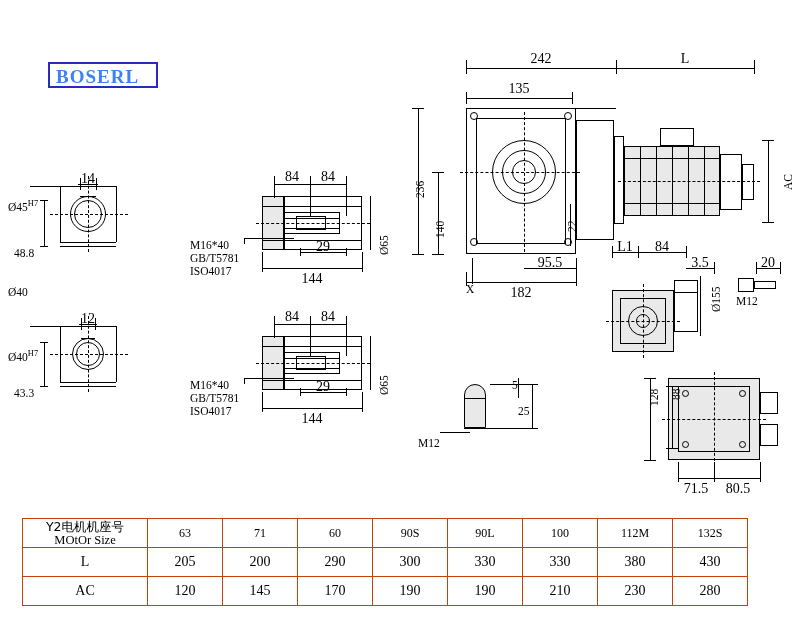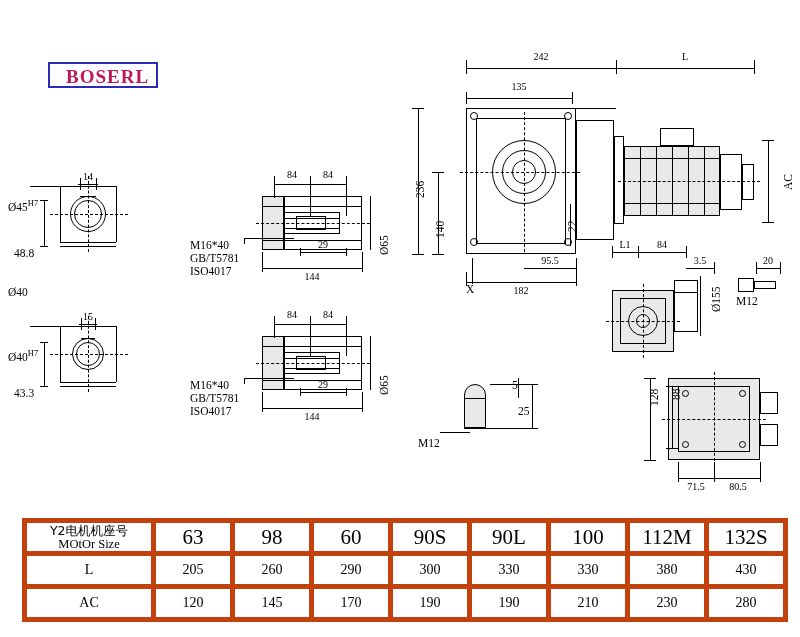--- a/index.html
+++ b/index.html
@@ -13,57 +13,57 @@
   .title{
     position:absolute;left:48px;top:22px;
     font-family:"DejaVu Sans", sans-serif;
     font-size:26px;font-weight:bold;letter-spacing:0px;white-space:nowrap;
   }
   .logo{
     position:absolute;left:48px;top:62px;width:110px;height:26px;
     border:2px solid #2b2bbb;box-sizing:border-box;
   }
   .logo span{
-    position:absolute;left:16px;top:2px;
+    position:absolute;left:6px;top:2px;
     font-family:"Liberation Serif", serif;font-size:19px;font-weight:bold;
-    color:#be185d;letter-spacing:1px;
+    color:#3b82f6;letter-spacing:1px;
   }
   
   .ln{position:absolute;background:#000;}
   .hln{height:1px;}
   .vln{width:1px;}
   .dim{
     position:absolute;font-family:"Liberation Serif", serif;font-size:11.5px;
     white-space:nowrap;line-height:1;
   }
   .dimc{
-    position:absolute;font-family:"Liberation Serif", serif;font-size:10px;
+    position:absolute;font-family:"Liberation Serif", serif;font-size:14px;
     white-space:nowrap;line-height:1;text-align:center;
   }
   .vert{
     position:absolute;font-family:"Liberation Serif", serif;font-size:11.5px;
     white-space:nowrap;transform-origin:0 0;transform:rotate(-90deg);
   }
   .small{font-size:8.5px;}
   .box{position:absolute;border:1px solid #000;box-sizing:border-box;}
   .boxg{position:absolute;border:1px solid #000;box-sizing:border-box;background:#e9e9e9;}
   .circ{position:absolute;border:1px solid #000;border-radius:50%;box-sizing:border-box;}
   .dash{position:absolute;border-top:1px dashed #000;height:0;}
   .dashv{position:absolute;border-left:1px dashed #000;width:0;}
   
   table.spec{
     position:absolute;left:22px;top:518px;border-collapse:collapse;
     font-family:"Liberation Serif", serif;font-size:14px;
   }
   table.spec td,table.spec th{
-    border:5px solid #c2410c;text-align:center;padding:0;height:28px;font-weight:normal;
+    border:1px solid #c2410c;text-align:center;padding:0;height:28px;font-weight:normal;
   }
   table.spec td.lab{width:124px;}
   table.spec td.val{width:74px;}
-  table.spec td.hdr{font-size:21px;font-family:Liberation Serif, serif;}
+  table.spec td.hdr{font-size:12px;font-family:Liberation Serif, serif;}
   .lab2{font-family:"DejaVu Sans", sans-serif;font-size:12.5px;line-height:13px;}
   .lab2 .en{font-family:"Liberation Serif", serif;font-size:12.5px;}
 </style>
 </head>
 <body>
 
 <div class="root">
 
   <div class="logo">
     <span>BOSERL</span>
@@ -108,21 +108,21 @@
     <div class="ln hln" style="left:60px;top:382px;width:56px;"></div>
     <div class="circ" style="left:72px;top:338px;width:32px;height:32px;"></div>
     <div class="circ" style="left:76px;top:342px;width:24px;height:24px;"></div>
     <div class="ln hln" style="left:81px;top:338px;width:14px;"></div>
     <div class="dash" style="left:50px;top:354px;width:78px;"></div>
     <div class="dashv" style="left:88px;top:316px;height:76px;"></div>
     <div class="ln hln" style="left:30px;top:326px;width:58px;"></div>
     <div class="ln vln" style="left:81px;top:318px;height:12px;"></div>
     <div class="ln vln" style="left:95px;top:318px;height:12px;"></div>
     <div class="ln hln" style="left:79px;top:324px;width:18px;"></div>
-    <div class="dimc" style="left:78px;top:312px;width:20px;">15</div>
+    <div class="dimc" style="left:78px;top:312px;width:20px;">12</div>
     <div class="dim" style="left:8px;top:349px;"><span>Ø40</span><span class="small" style="vertical-align:super;">H7</span></div>
     <div class="ln vln" style="left:44px;top:342px;height:44px;"></div>
     <div class="ln hln" style="left:40px;top:342px;width:8px;"></div>
     <div class="ln hln" style="left:40px;top:386px;width:8px;"></div>
     <div class="dim" style="left:14px;top:388px;">43.3</div>
     <div class="ln hln" style="left:60px;top:386px;width:56px;"></div>
   </div>
 
   <div>
 
@@ -367,32 +367,32 @@
   </div>
 
   <table class="spec">
     <tbody id="spec-body">
         <tr>
           <td class="lab">
             <div class="lab2">Y2电机机座号</div>
             <div class="lab2"><span class="en">MOtOr Size</span></div>
           </td>
           <td class="val hdr">63</td>
-          <td class="val hdr">98</td>
+          <td class="val hdr">71</td>
           <td class="val hdr">60</td>
           <td class="val hdr">90S</td>
           <td class="val hdr">90L</td>
           <td class="val hdr">100</td>
           <td class="val hdr">112M</td>
           <td class="val hdr">132S</td>
         </tr>
         <tr>
           <td class="lab">L</td>
           <td class="val">205</td>
-          <td class="val">260</td>
+          <td class="val">200</td>
           <td class="val">290</td>
           <td class="val">300</td>
           <td class="val">330</td>
           <td class="val">330</td>
           <td class="val">380</td>
           <td class="val">430</td>
         </tr>
         <tr>
           <td class="lab">AC</td>
           <td class="val">120</td>

